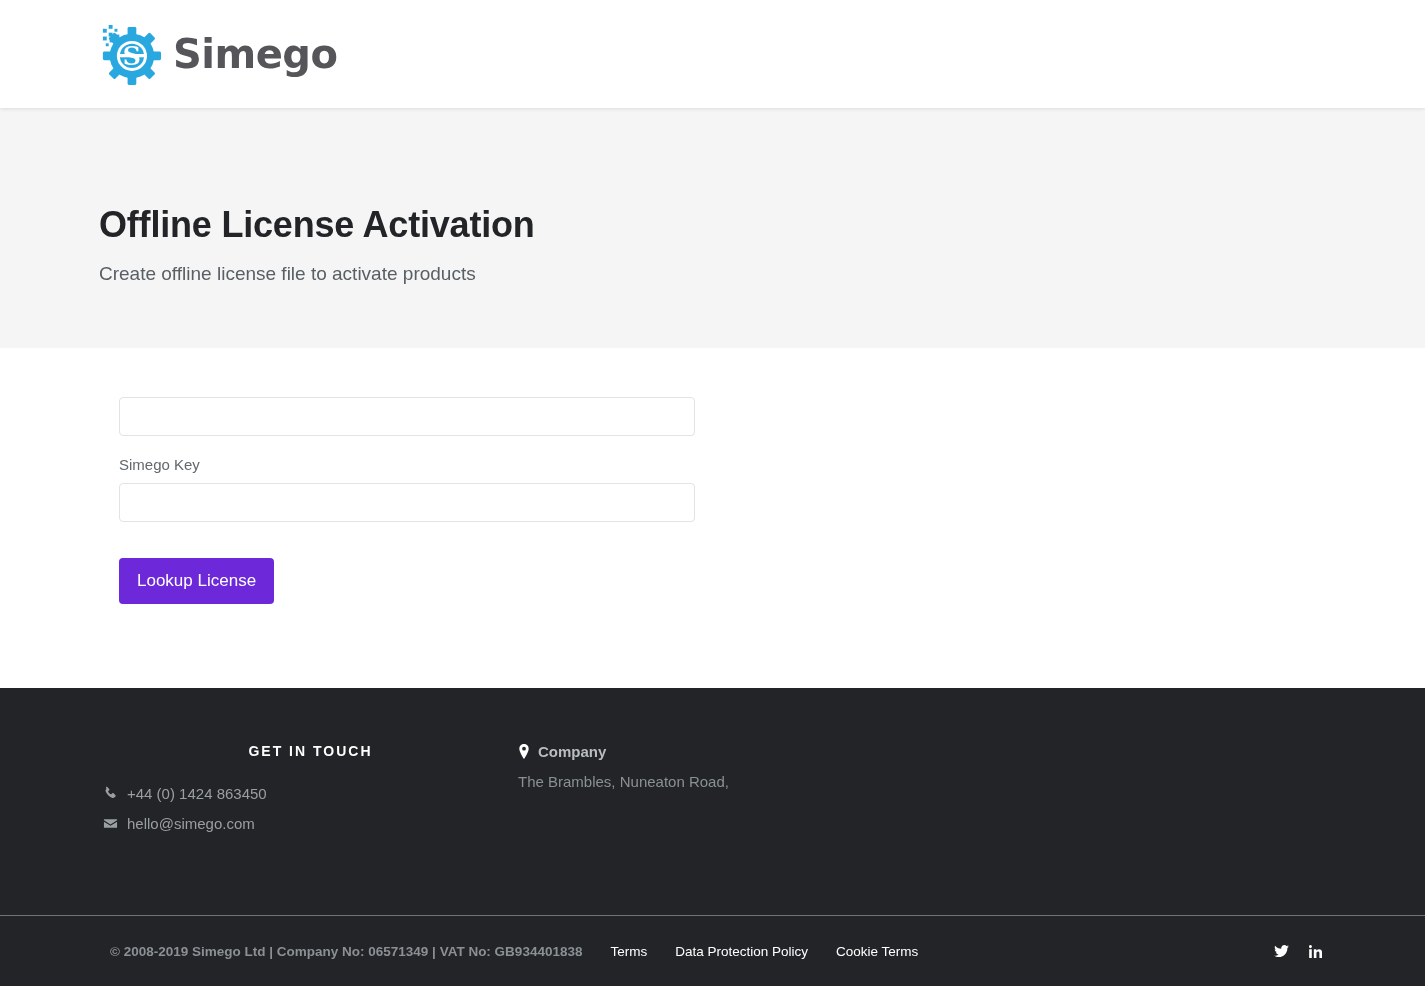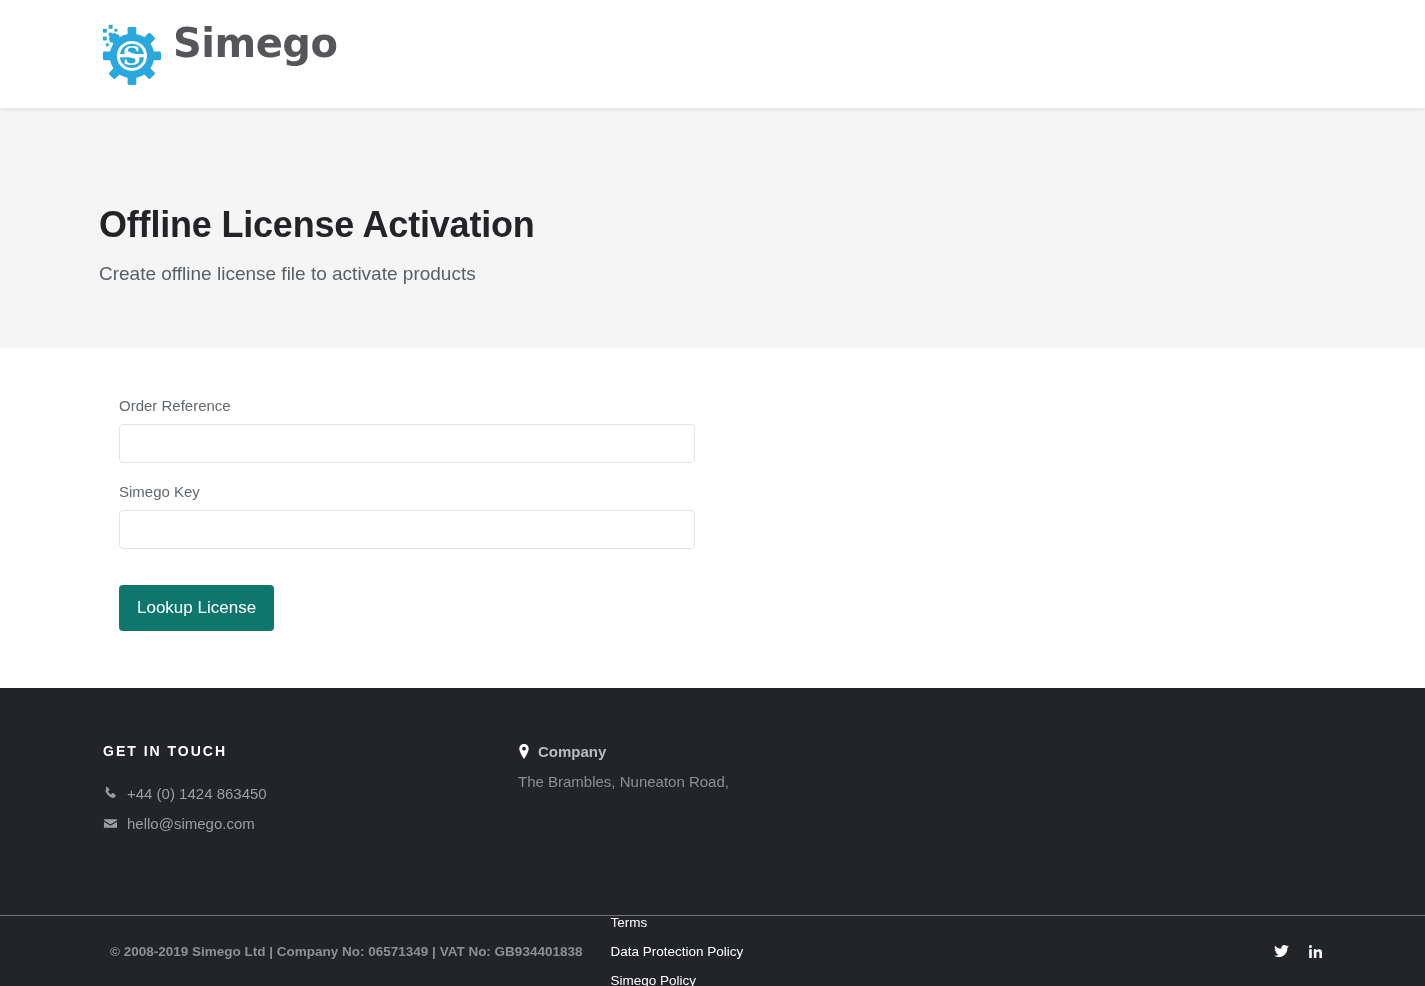--- a/index.html
+++ b/index.html
@@ -22,21 +22,21 @@
     height: 108px;
     background: #ffffff;
     box-shadow: 0 1px 4px rgba(0,0,0,0.10);
     position: relative;
     z-index: 5;
     display: flex;
     align-items: center;
   }
   .logo-wrap {
     display: flex;
-    align-items: flex-start;
+    align-items: center;
     margin-left: 99px;
     text-decoration: none;
     gap: 12px;
   }
   .logo-mark {
     width: 62px;
     height: 62px;
     display: block;
     flex: none;
   }
@@ -95,21 +95,21 @@
     font-family: inherit;
     color: #555;
     background: #ffffff;
     border: 1px solid #e3e3e3;
     border-radius: 4px;
     outline: none;
   }
   .btn-primary {
     margin-top: 16px;
     display: inline-block;
-    background: #0f766e;
+    background: #6d28d9;
     border: none;
     border-radius: 4px;
     color: #ffffff;
     font-family: inherit;
     font-size: 17px;
     line-height: 1;
     padding: 14px 18px 15px 18px;
     cursor: pointer;
   }
 
@@ -126,20 +126,21 @@
     height: 227px;
   }
   .footer-col-touch { width: 415px; }
   .footer-heading {
     color: #ffffff;
     font-size: 14px;
     font-weight: 700;
     letter-spacing: 2px;
     margin: 0 0 26px 0;
     text-transform: uppercase;
+    text-align: center;
   }
   .contact-line {
     display: flex;
     align-items: center;
     gap: 9px;
     margin-bottom: 13px;
     font-size: 15px;
     color: #9a9fa3;
   }
   .contact-line a {
@@ -178,23 +179,22 @@
     padding: 0 103px 0 110px;
   }
   .copyright {
     font-size: 13.5px;
     font-weight: 700;
     color: #8b9094;
     white-space: nowrap;
   }
   .legal-links {
     display: flex;
-    gap: 14px;
+    gap: 28px;
     margin-left: 28px;
-    flex-direction: column;
   }
   .legal-links a {
     color: #ffffff;
     font-size: 13.5px;
     text-decoration: none;
     white-space: nowrap;
   }
   .social {
     margin-left: auto;
     display: flex;
@@ -245,21 +245,20 @@
 
 <section class="hero">
   <h1>Offline License Activation</h1>
   <p>Create offline license file to activate products</p>
 </section>
 
 <main class="main">
   <form>
 
     <div class="field-group">
-      <label class="field-label" for="order-ref">Order Reference</label>
       <input class="text-input" id="order-ref" type="text" value="" placeholder="" style="">
     </div>
 
     <div class="field-group">
       <label class="field-label" for="license-key">Simego Key</label>
       <input class="text-input" id="license-key" type="text" value="" placeholder="" style="">
     </div>
 
     <button type="submit" class="btn-primary">Lookup License</button>
   </form>
@@ -298,21 +297,21 @@
     </div>
 
   </div>
 
   <div class="footer-bottom">
     <div class="copyright">© 2008-2019 Simego Ltd | Company No: 06571349 | VAT No: GB934401838</div>
 
     <nav class="legal-links">
       <a href="#">Terms</a>
       <a href="#">Data Protection Policy</a>
-      <a href="#">Simego Policy</a>
+      <a href="#">Cookie Terms</a>
     </nav>
 
     <div class="social">
       <a href="#">
         <svg width="15" height="13" viewBox="0 0 16 14" aria-hidden="true">
           <path d="M16 1.7c-.6.3-1.2.4-1.9.5.7-.4 1.2-1 1.4-1.8-.6.4-1.3.6-2.1.8A3.28 3.28 0 0011 0C9.2 0 7.7 1.5 7.7 3.3c0 .3 0 .5.1.7C5.1 3.9 2.7 2.6 1.1.7c-.3.5-.4 1-.4 1.6 0 1.1.6 2.1 1.5 2.7-.5 0-1.1-.2-1.5-.4 0 1.6 1.1 2.9 2.6 3.2-.3.1-.6.1-.9.1-.2 0-.4 0-.6-.1.4 1.3 1.6 2.3 3.1 2.3-1.1.9-2.6 1.4-4.1 1.4H0c1.5.9 3.2 1.5 5 1.5 6 0 9.3-5 9.3-9.3v-.4c.7-.5 1.2-1 1.7-1.6z"></path>
         </svg>
       </a>
       <a href="#">
         <svg width="13" height="13" viewBox="0 0 14 14" aria-hidden="true">

